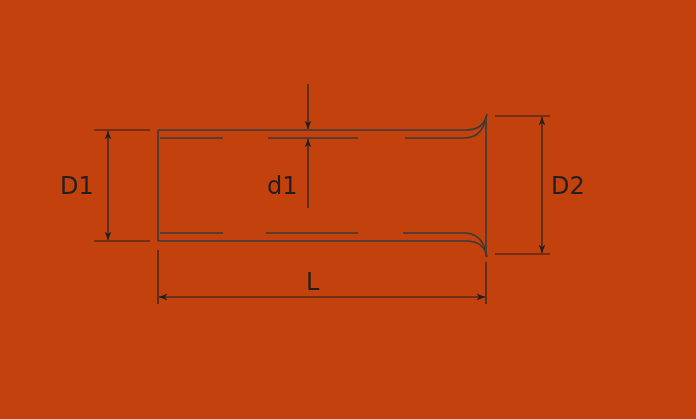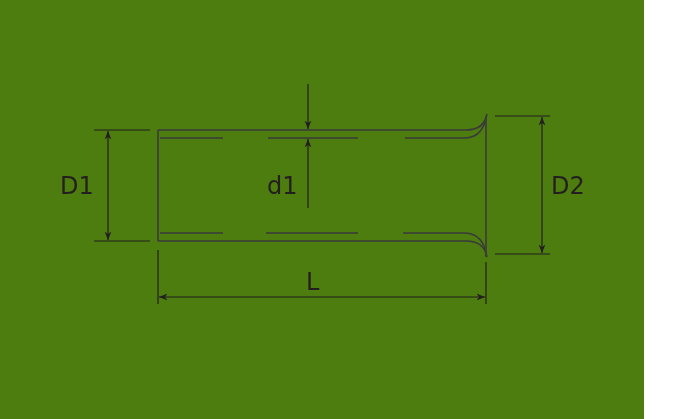--- a/index.html
+++ b/index.html
@@ -1,16 +1,16 @@
 <!DOCTYPE html>
 <html><head>
 <meta charset="utf-8">
 <style>
   html, body { margin: 0; padding: 0; background: #ffffff; }
-  #stage { position: relative; width: 644px; height: 419px; background: #4d7c0f; overflow: hidden; }
+  #stage { position: relative; width: 696px; height: 419px; background: #c2410c; overflow: hidden; }
   svg { position: absolute; left: 0; top: 0; }
   .lbl { font-family: "DejaVu Sans", sans-serif; font-size: 24px; fill: #231f20; }
 </style>
 </head>
 <body>
 
 <div id="stage">
 <svg width="696" height="419" viewBox="0 0 696 419" xmlns="http://www.w3.org/2000/svg">
   <defs>
     <marker id="ah" viewBox="0 0 10 10" refX="10" refY="5" markerWidth="7" markerHeight="7" orient="auto-start-reverse">

